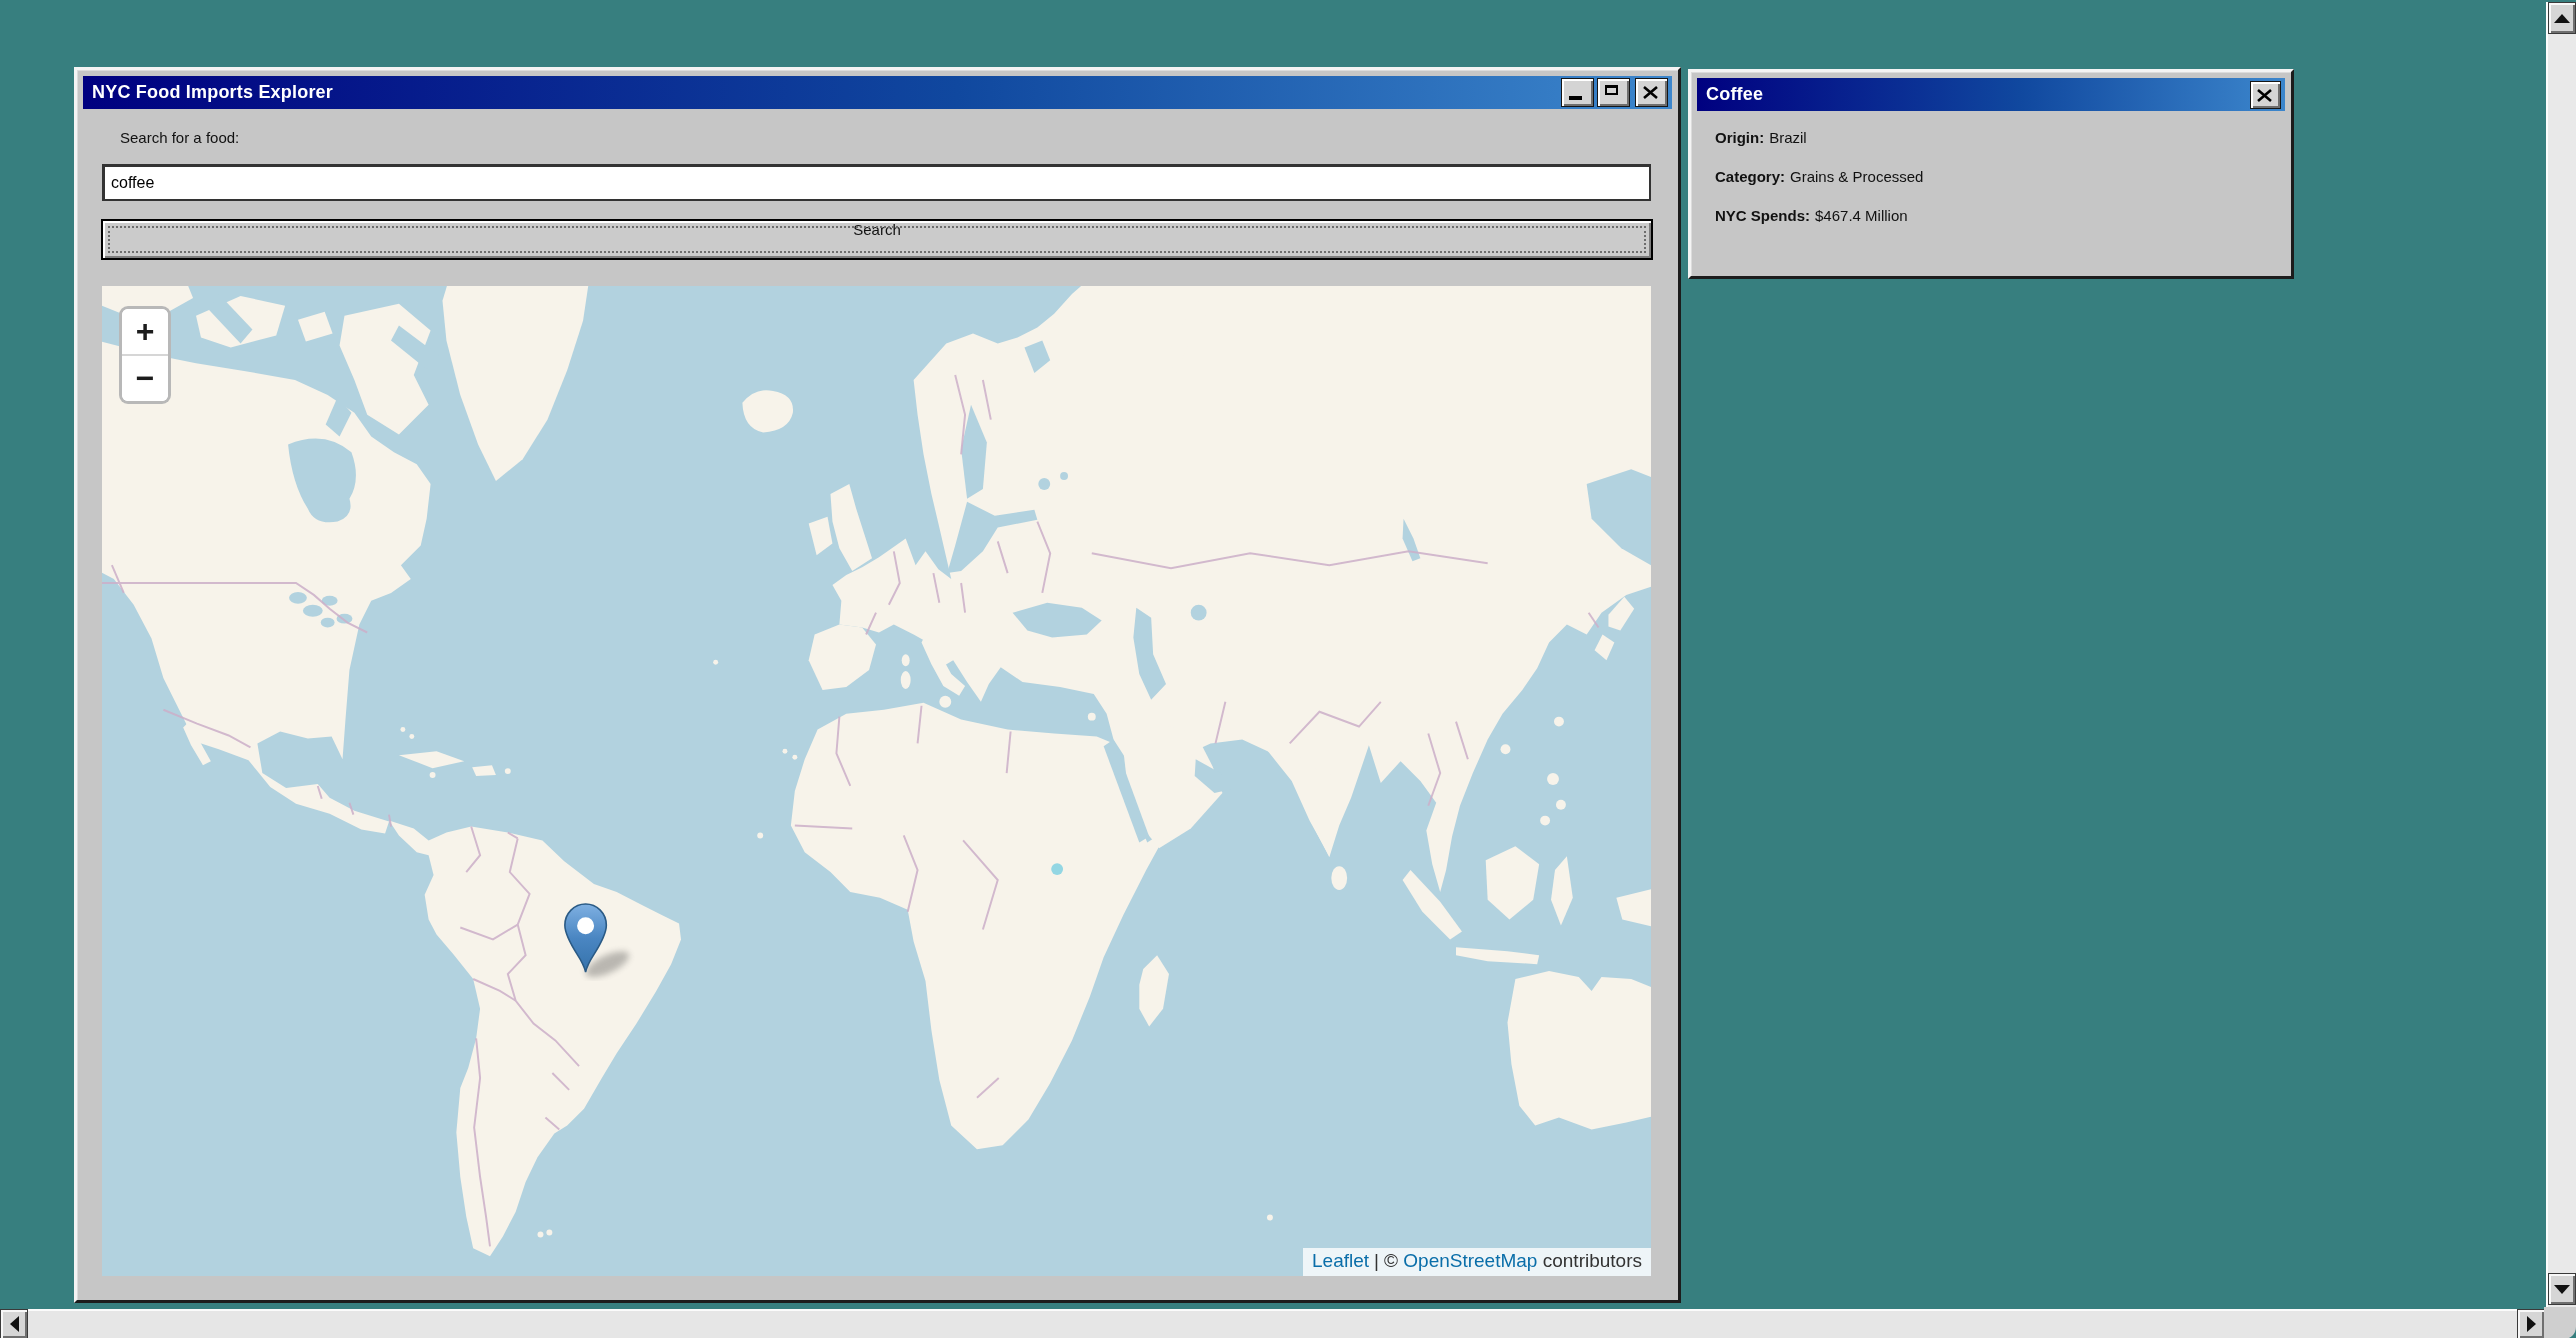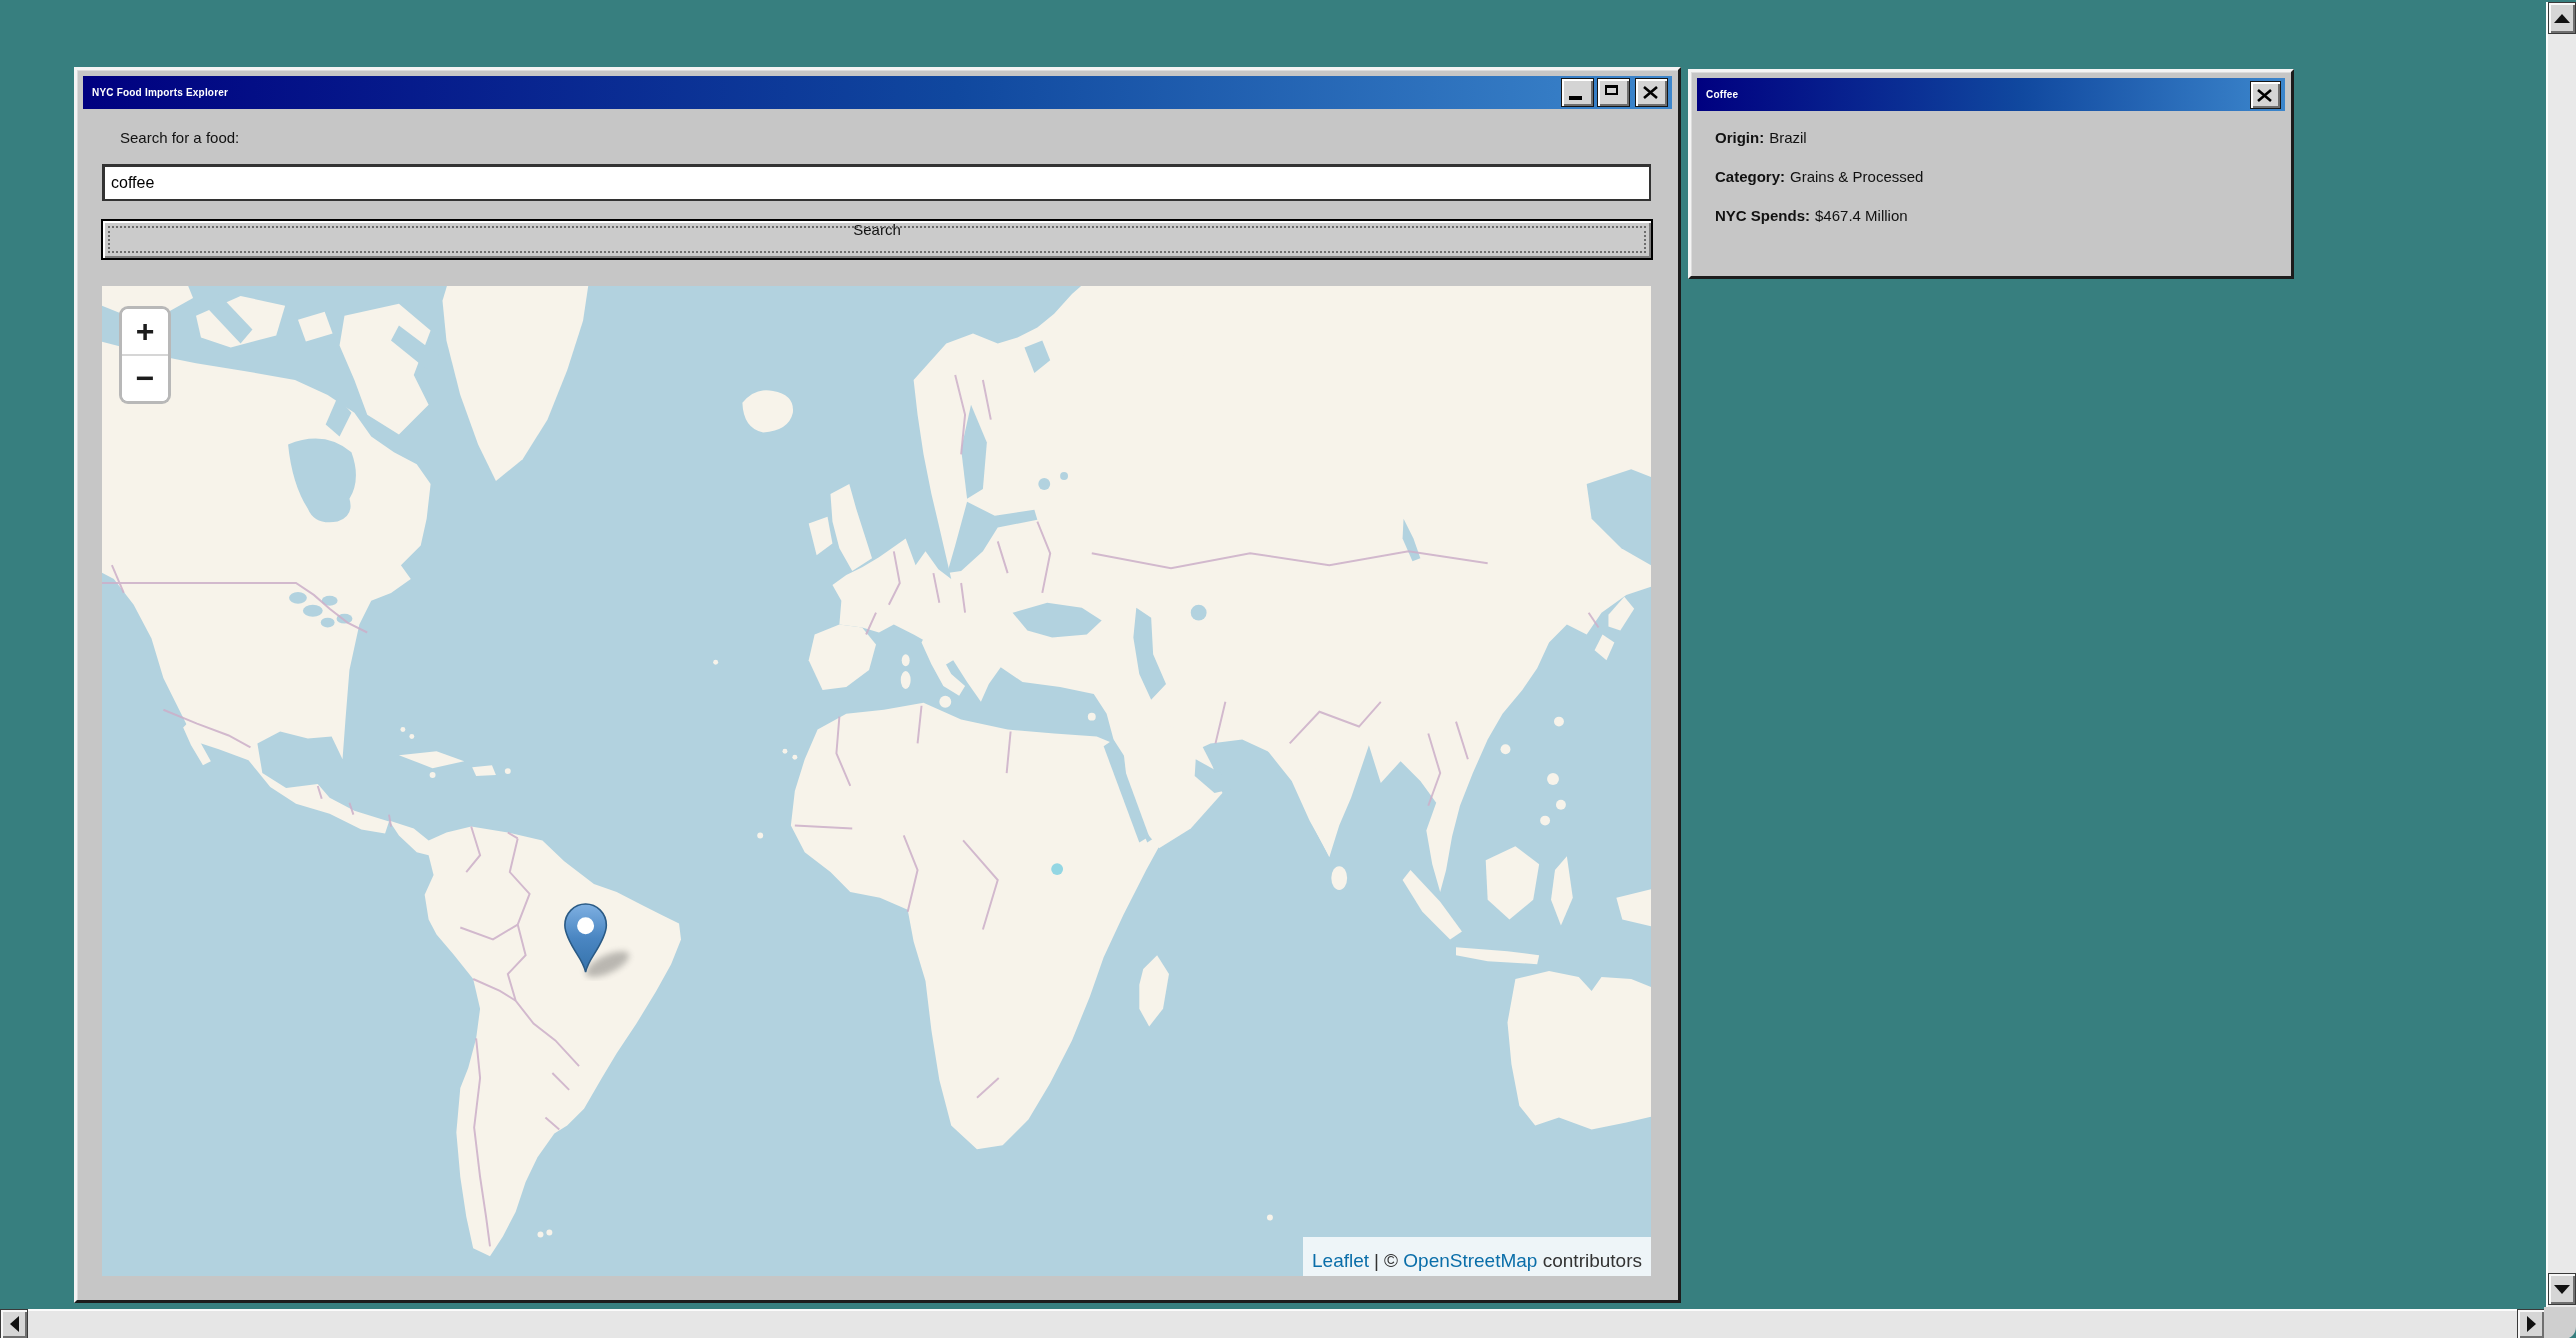--- a/index.html
+++ b/index.html
@@ -14,21 +14,21 @@
     position:absolute;background:#c6c6c6;
     border:3px solid;border-color:#f4f4f4 #1c1c1c #1c1c1c #f4f4f4;
     box-shadow:inset 1px 1px 0 #dcdcdc;
   }
   .titlebar{
     position:absolute;left:6px;right:6px;top:6px;height:33px;
     background:linear-gradient(90deg,#000080 0%,#10489f 55%,#3c86cc 100%);
     display:flex;align-items:center;padding:0 4px 0 9px;box-sizing:border-box;
   }
   .titlebar .title{
-    color:#fff;font-weight:bold;font-size:10px;letter-spacing:0.2px;flex:1;
+    color:#fff;font-weight:bold;font-size:18px;letter-spacing:0.2px;flex:1;
     white-space:nowrap;overflow:hidden;
   }
   .tb-btn{
     width:31px;height:27px;background:#d4d4d4;border:1px solid #161616;
     box-shadow:inset 2px 2px 0 #ffffff, inset -2px -2px 0 #6f6f6f;
     margin-left:3px;position:relative;cursor:pointer;flex:0 0 auto;
   }
   .glyph-min{position:absolute;left:7px;bottom:6px;width:13px;height:4px;background:#000;}
   .glyph-max{position:absolute;left:7px;top:6px;width:13px;height:10px;border:2px solid #000;border-top-width:3px;box-sizing:border-box;}
   .glyph-x{position:absolute;left:7px;top:6px;}
@@ -61,21 +61,21 @@
     background:#fff;border:3px solid rgba(0,0,0,.28);border-radius:9px;overflow:hidden;
   }
   .zoomctl .zbtn{
     height:45px;display:flex;align-items:center;justify-content:center;
     font-size:32px;font-weight:bold;color:#1c1c1c;cursor:pointer;background:#fff;
   }
   .zoomctl .zbtn + .zbtn{border-top:2px solid #d6d6d6;}
   .marker-svg{position:absolute;pointer-events:auto;}
   .attribution{
     position:absolute;right:0;bottom:0;background:rgba(255,255,255,.78);
-    font-size:19px;color:#333;padding:13px 9px 4px;white-space:nowrap;
+    font-size:19px;color:#333;padding:2px 9px 4px;white-space:nowrap;
   }
   .attribution a{color:#0a6ea9;text-decoration:none;cursor:pointer;}
   .attribution .sep{margin:0 5px;color:#333;}
   
   .popup-rows{position:absolute;left:24px;top:57px;right:16px;}
   .popup-row{font-size:15px;color:#111;margin-bottom:22px;white-space:nowrap;}
   .popup-row b{font-weight:bold;margin-right:5px;}
   
   .sb-btn{
     position:absolute;background:#d6d6d6;border:1px solid #3a3a3a;

